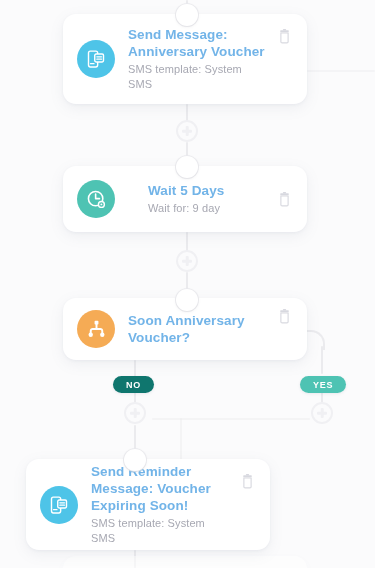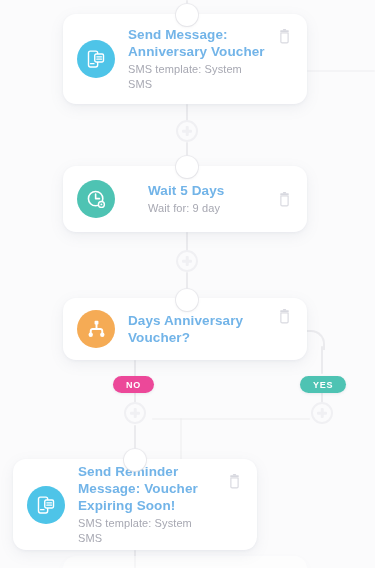--- a/index.html
+++ b/index.html
@@ -265,36 +265,36 @@
     <div class="icon-circle" style="background:#f5ab55;">
       <svg width="21" height="21" viewBox="0 0 24 24" aria-hidden="true">
         <path d="M12 3.6 V11.4" fill="none" stroke="#ffffff" stroke-width="2.2" stroke-linecap="round"></path>
         <path d="M5.4 16.4 V13.6 a2.2 2.2 0 0 1 2.2 -2.2 h8.8 a2.2 2.2 0 0 1 2.2 2.2 V16.4" fill="none" stroke="#ffffff" stroke-width="2.2" stroke-linecap="round"></path>
         <rect x="9.8" y="2.1" width="4.4" height="4.2" rx="0.9" fill="#ffffff"></rect>
         <circle cx="5.4" cy="18" r="2.5" fill="#ffffff"></circle>
         <circle cx="18.6" cy="18" r="2.5" fill="#ffffff"></circle>
       </svg>
     </div>
     <div class="card-text">
-      <div class="card-title">Days Anniversary Voucher?</div>
+      <div class="card-title">Soon Anniversary Voucher?</div>
     </div>
     <div class="trash-btn" style="margin-top:8px;">
       <svg width="13" height="15" viewBox="0 0 14 16" aria-hidden="true">
         <rect x="2.4" y="1.2" width="9.2" height="2.1" rx="0.6" fill="#c9cad3"></rect>
         <rect x="5.3" y="0" width="3.4" height="1.5" rx="0.5" fill="#c9cad3"></rect>
         <path d="M3.1 4.2 h7.8 v9.4 a1.3 1.3 0 0 1 -1.3 1.3 h-5.2 a1.3 1.3 0 0 1 -1.3 -1.3 z" fill="none" stroke="#c9cad3" stroke-width="1.25"></path>
       </svg>
     </div>
   </div>
 
-  <div class="branch-pill" style="left:113px; top:376px; background:#ec4899;">NO</div>
+  <div class="branch-pill" style="left:113px; top:376px; background:#0f766e;">NO</div>
 
   <div class="branch-pill" style="left:300px; top:376px; background:#4ec3b3;">YES</div>
 
-  <div class="step-card" style="left:13px; top:459px; width:244px; height:91px;">
+  <div class="step-card" style="left:26px; top:459px; width:244px; height:91px;">
     <div class="icon-circle" style="background:#4ec4e8;">
       <svg width="20" height="20" viewBox="0 0 24 24" aria-hidden="true">
         <rect x="3" y="2.5" width="11" height="19" rx="2.2" fill="none" stroke="#ffffff" stroke-width="1.7"></rect>
         <rect x="10.5" y="6" width="10.5" height="9.5" rx="1.6" fill="#4ec4e8" stroke="#ffffff" stroke-width="1.7"></rect>
         <line x1="13" y1="9.3" x2="18.6" y2="9.3" stroke="#ffffff" stroke-width="1.5" stroke-linecap="round"></line>
         <line x1="13" y1="12.2" x2="18.6" y2="12.2" stroke="#ffffff" stroke-width="1.5" stroke-linecap="round"></line>
         <line x1="5.4" y1="17.6" x2="9.6" y2="17.6" stroke="#ffffff" stroke-width="1.5" stroke-linecap="round"></line>
       </svg>
     </div>
     <div class="card-text">

